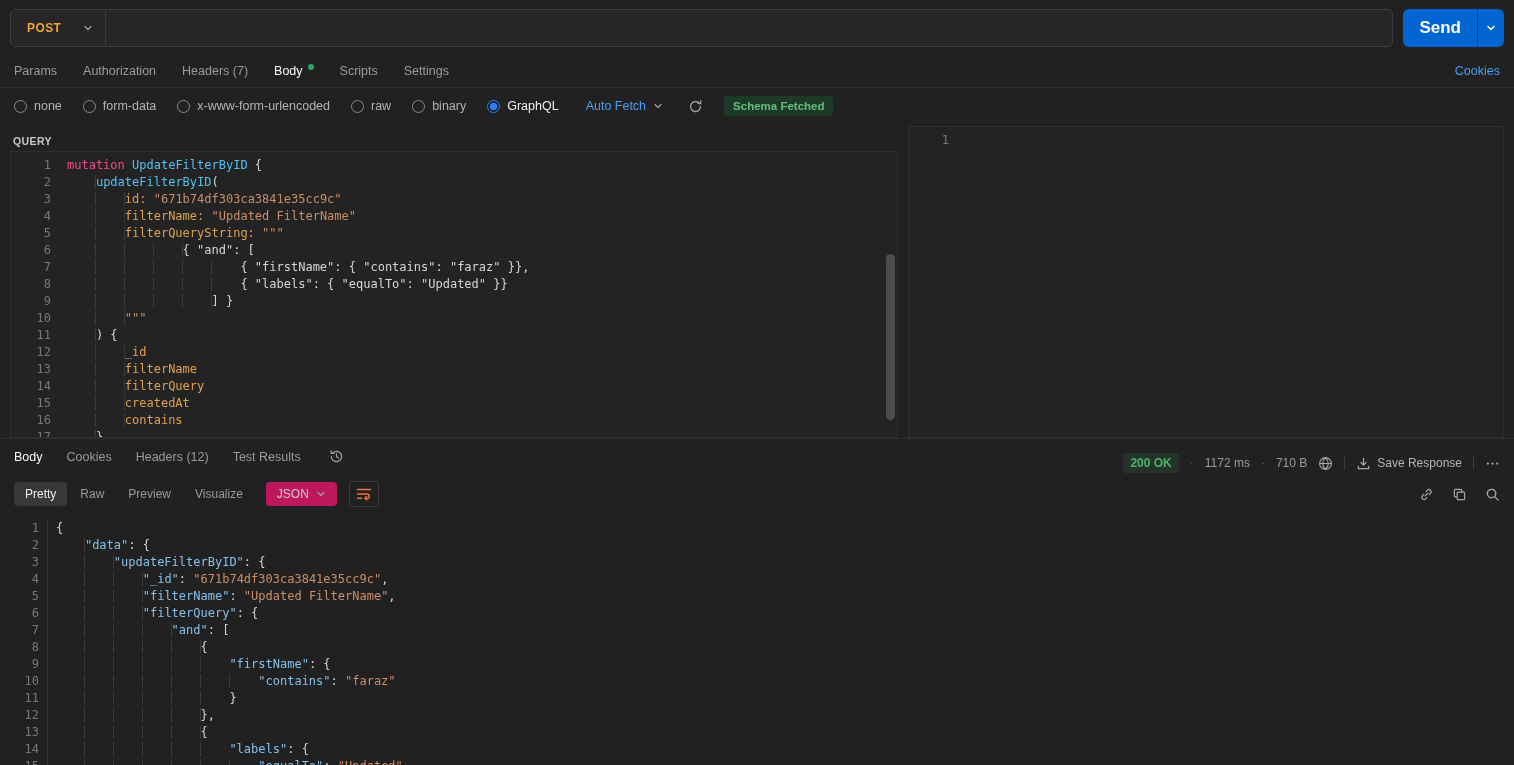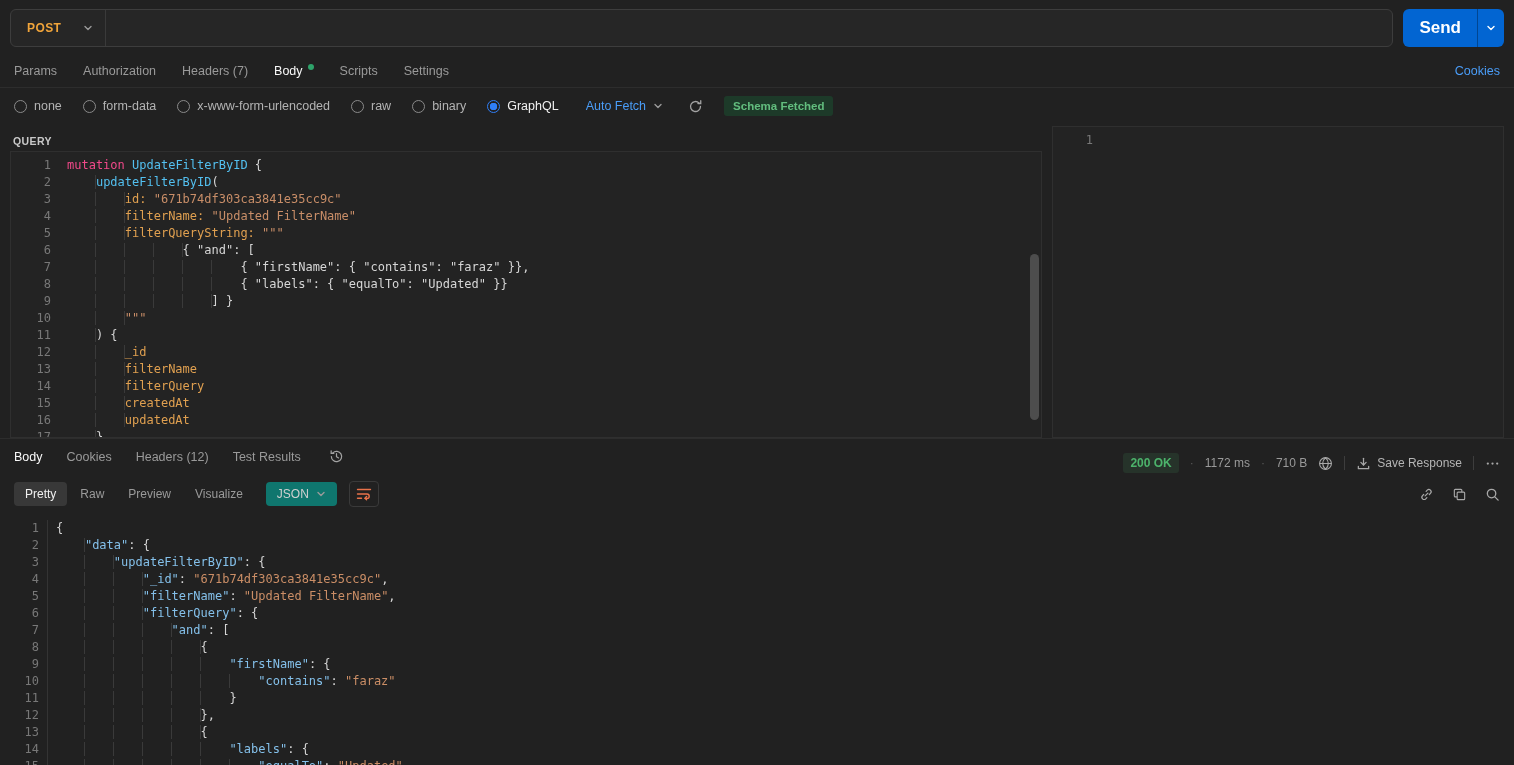--- a/index.html
+++ b/index.html
@@ -32,21 +32,21 @@
   .radio { width:13px; height:13px; border:1px solid #8a8a8a; border-radius:50%; flex:none; }
   .radio.sel { border-color:#2f7ef7; background:radial-gradient(circle,#2f7ef7 0 3.5px,transparent 4px); }
   .bt.sel .lbl { color:#f0f0f0; }
   .autofetch { display:flex; align-items:center; gap:7px; color:#4a9df8; cursor:pointer; margin-left:6px; }
   .refresh-btn { color:#a3a3a3; display:inline-flex; cursor:pointer; margin-left:4px; }
   .schema-badge { background:#1d3a29; color:#62bd7e; font-size:11.5px; font-weight:600; padding:4px 9px; border-radius:3px; }
 
   
   .panes { height:314px; flex:none; display:flex; gap:10px; padding:2px 10px 0 10px; }
   .pane { display:flex; flex-direction:column; }
-  .pane-query { width:1032px; flex:none; }
+  .pane-query { width:888px; flex:none; }
   .pane-vars { flex:1; }
   .pane-label { height:25px; display:flex; align-items:center; gap:6px; font-size:10.5px; font-weight:700; letter-spacing:.4px; color:#c9c9c9; padding:4px 0 0 3px; }
   .pane-label .i-info { color:#9a9a9a; display:inline-flex; }
   .editor { flex:1; border:1px solid #2f2f2f; background:#232323; position:relative; overflow:hidden; padding-top:5px; }
   .vthumb { position:absolute; right:2px; top:102px; width:9px; height:166px; background:#4d4d4d; border-radius:5px; }
 
   
   .code { font-family:"DejaVu Sans Mono", monospace; font-size:12px; line-height:17px; }
   .code-line { display:flex; }
   .ln { width:40px; flex:none; text-align:right; color:#787878; user-select:none; }
@@ -71,21 +71,21 @@
   .meta { color:#9a9a9a; }
   .sep-dot::before { content:"·"; color:#5a5a5a; }
   .vbar { width:1px; height:14px; background:#3d3d3d; }
   .icon-btn { color:#a8a8a8; display:inline-flex; align-items:center; cursor:pointer; }
   .save-resp { display:flex; align-items:center; gap:6px; color:#b5b5b5; cursor:pointer; }
 
   
   .resp-toolbar { height:40px; flex:none; display:flex; align-items:center; gap:2px; padding:0 14px; }
   .vtab { padding:5px 11px; color:#9a9a9a; font-size:12px; border-radius:4px; cursor:pointer; }
   .vtab.active { background:#383838; color:#f0f0f0; }
-  .json-select { margin-left:10px; display:flex; align-items:center; gap:7px; background:#0f766e; border-radius:4px; padding:5px 11px; color:#d0d0d0; font-size:12px; cursor:pointer; }
+  .json-select { margin-left:10px; display:flex; align-items:center; gap:7px; background:#be185d; border-radius:4px; padding:5px 11px; color:#d0d0d0; font-size:12px; cursor:pointer; }
   .wrap-btn { margin-left:10px; width:30px; height:26px; border:1px solid #3a3a3a; border-radius:4px; display:flex; align-items:center; justify-content:center; cursor:pointer; }
   .right-icons { margin-left:auto; display:flex; align-items:center; gap:18px; }
 
   
   .resp-code-wrap { flex:1; overflow:hidden; padding-top:6px; }
 </style>
 </head>
 <body>
 
 <div class="app">
@@ -231,21 +231,21 @@
             <div class="code-line">
               <span class="ln">14</span>
               <span class="lc"><span class="ind">        </span><span class="tk-at">filterQuery</span></span>
             </div>
             <div class="code-line">
               <span class="ln">15</span>
               <span class="lc"><span class="ind">        </span><span class="tk-at">createdAt</span></span>
             </div>
             <div class="code-line">
               <span class="ln">16</span>
-              <span class="lc"><span class="ind">        </span><span class="tk-at">updatedAt</span></span>
+              <span class="lc"><span class="ind">        </span><span class="tk-at">contains</span></span>
             </div>
             <div class="code-line">
               <span class="ln">17</span>
               <span class="lc"><span class="ind">    </span><span class="tk-pl">}</span></span>
             </div>
           </div>
         <div class="vthumb"></div>
       </div>
     </div>
     <div class="pane pane-vars">

